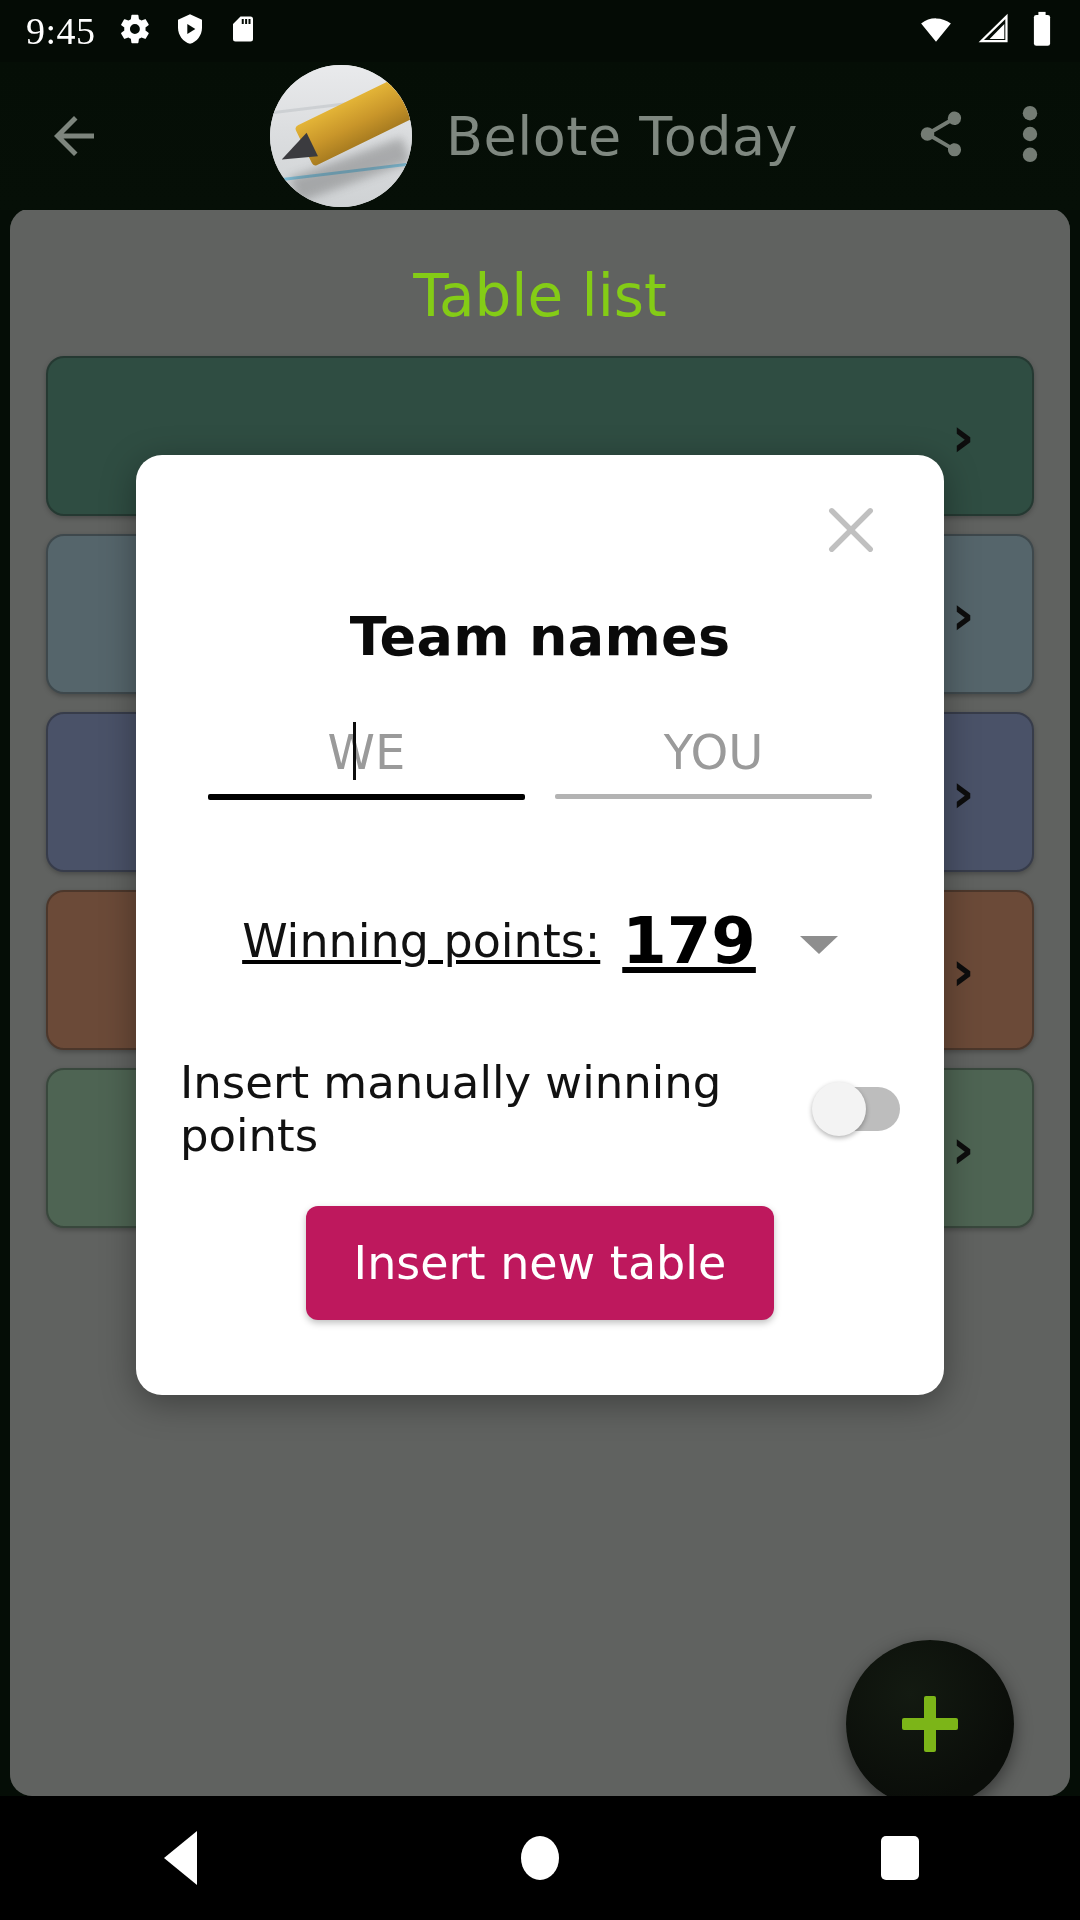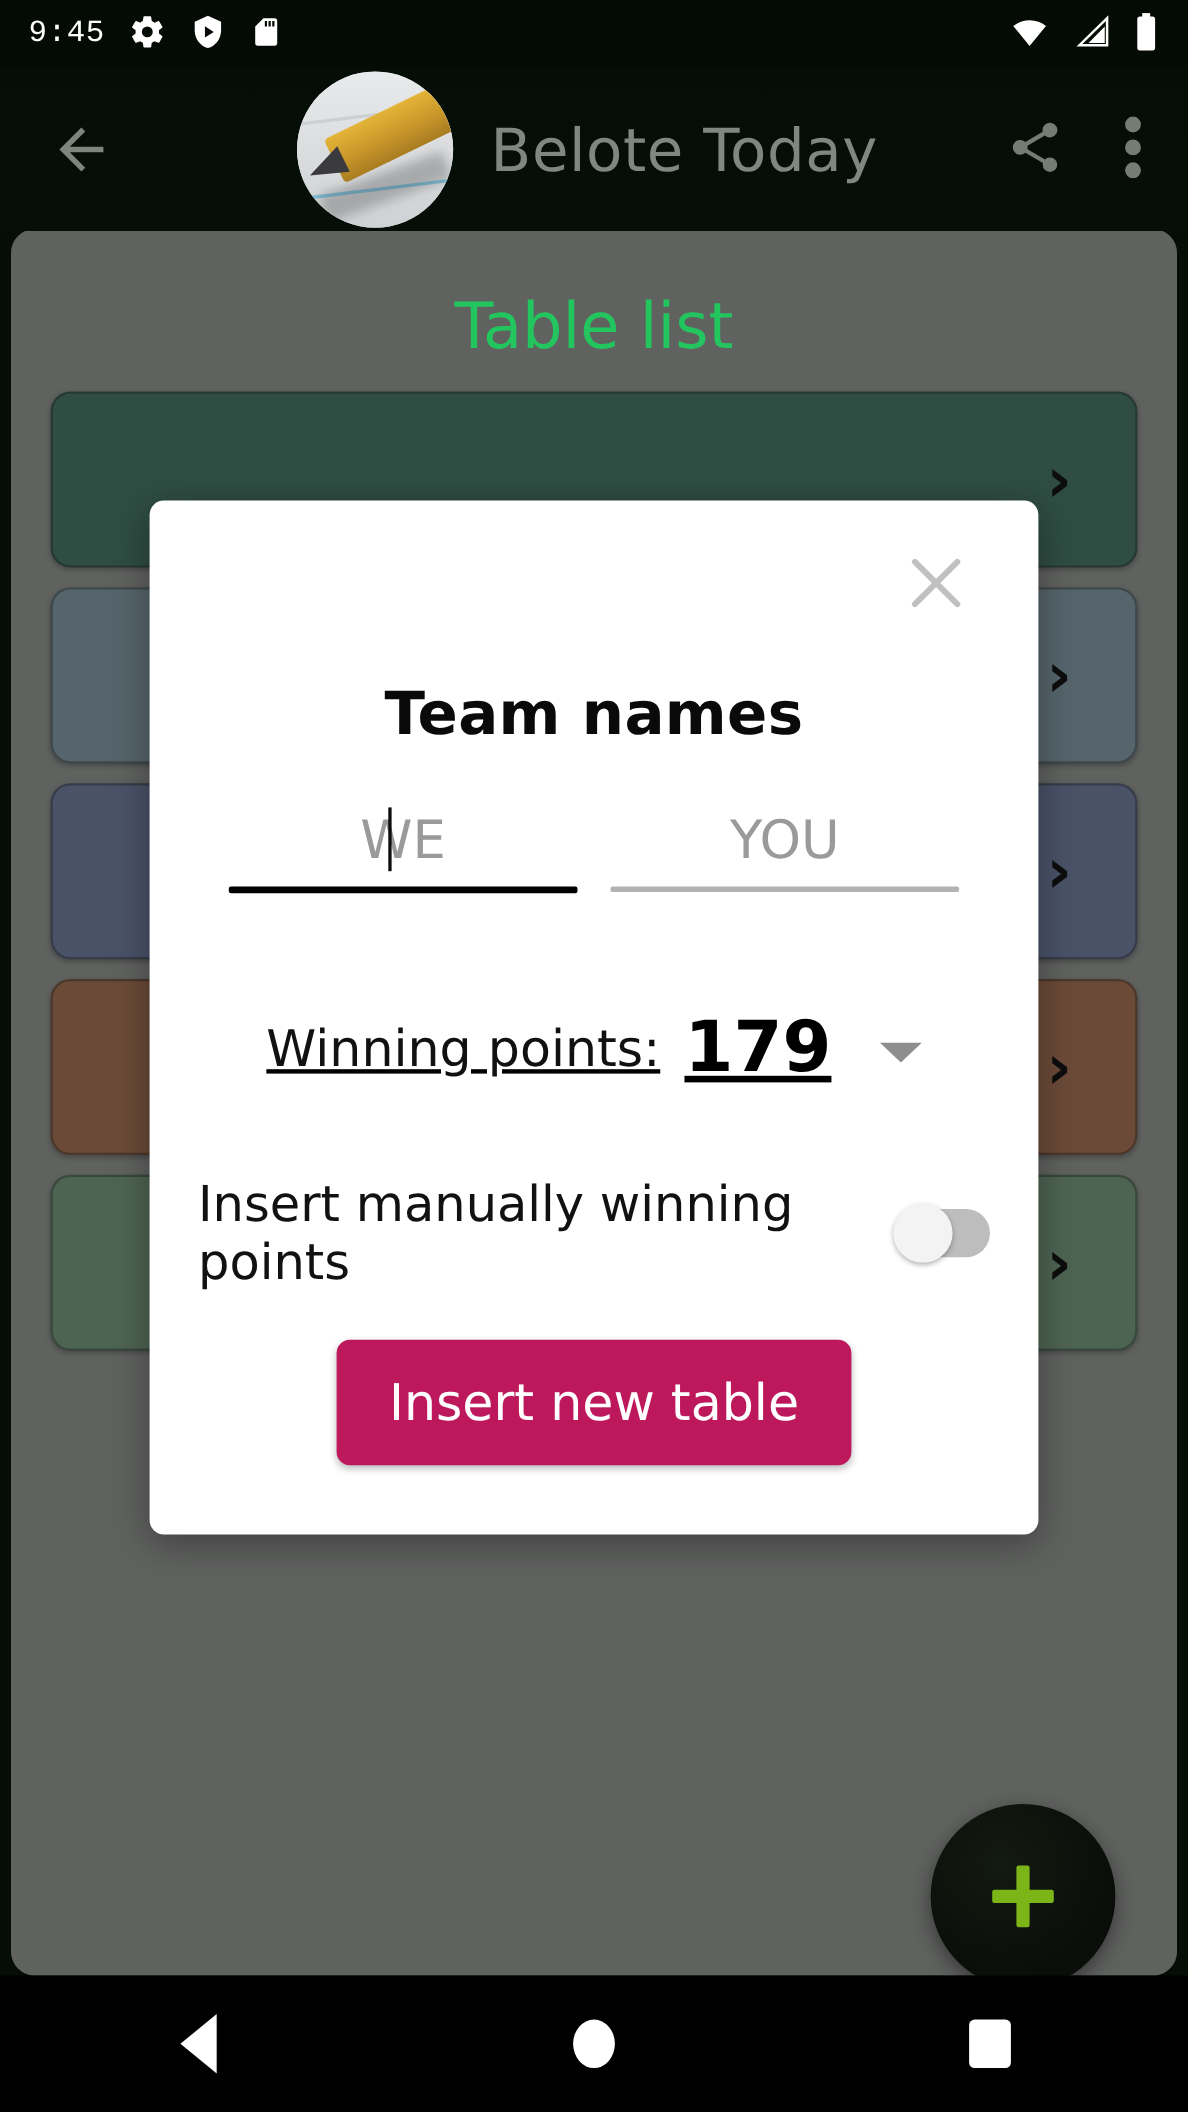--- a/index.html
+++ b/index.html
@@ -21,22 +21,22 @@
     position: absolute; top: 0; left: 0;
     width: 1080px; height: 62px;
     background: #040b05;
     display: flex; align-items: center;
     padding: 0 26px;
     z-index: 5;
   }
   #status-left { display: flex; align-items: center; gap: 22px; }
   #status-right { margin-left: auto; display: flex; align-items: center; gap: 18px; }
   .clock {
-    color: #ffffff; font-size: 28px; letter-spacing: .5px;
-    font-family: Liberation Mono, monospace; line-height: 1;
+    color: #ffffff; font-size: 38px; letter-spacing: .5px;
+    font-family: Liberation Serif, serif; line-height: 1;
   }
   .sicon { display: block; }
 
   
   #app-bar {
     position: absolute; top: 62px; left: 0;
     width: 1080px; height: 148px;
     display: flex; align-items: center;
     padding: 0 28px;
     z-index: 4;
@@ -100,21 +100,21 @@
     text-align: center; margin-top: 22px;
     font-size: 92px; font-weight: bold; font-style: italic;
     font-family: "DejaVu Sans", sans-serif;
     background: linear-gradient(180deg,#1c3f6e 0%,#2f6fa8 35%,#49b8c6 62%,#2a6ea4 100%);
     -webkit-background-clip: text; background-clip: text; color: transparent;
     text-shadow: 3px 4px 0 rgba(12,22,40,.55);
     letter-spacing: -3px;
   }
   #table-list-heading {
     text-align: center; margin-top: 40px;
-    font-size: 58px; color: #22c55e;
+    font-size: 58px; color: #84cc16;
     font-family: "DejaVu Sans", sans-serif;
   }
   #table-rows { margin-top: 26px; padding: 0 36px; }
   .table-row {
     height: 160px; border-radius: 18px; margin-bottom: 18px;
     border: 2px solid rgba(20,20,20,.35);
     display: flex; align-items: center;
     padding: 0 34px; position: relative;
     color: #161616;
     font-family: "DejaVu Sans", sans-serif;
@@ -139,23 +139,23 @@
   }
   #fab .plus::before { left: 22px; top: 0; width: 12px; height: 56px; }
   #fab .plus::after  { top: 22px; left: 0; height: 12px; width: 56px; }
 
   
   #dialog {
     position: absolute; z-index: 10;
     left: 136px; top: 455px;
     width: 808px; height: 940px;
     background: #ffffff;
-    border-radius: 13px;
+    border-radius: 26px;
     box-shadow: 0 8px 34px rgba(0,0,0,.35);
-    padding: 16px 44px;
+    padding: 4px 44px;
     font-family: "DejaVu Sans", sans-serif;
   }
   #close-x {
     position: absolute; right: 56px; top: 38px;
     width: 74px; height: 74px;
     display: flex; align-items: center; justify-content: center;
     cursor: pointer;
   }
   #dialog-title {
     text-align: center; padding-top: 146px;

